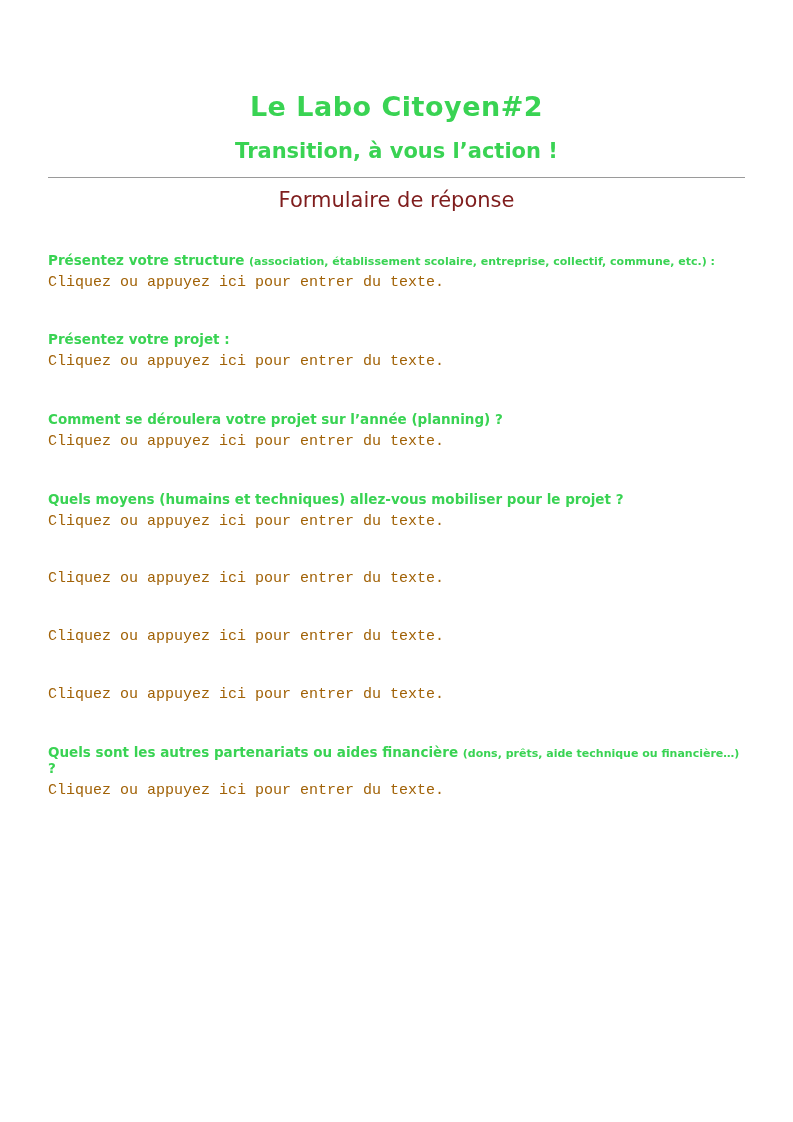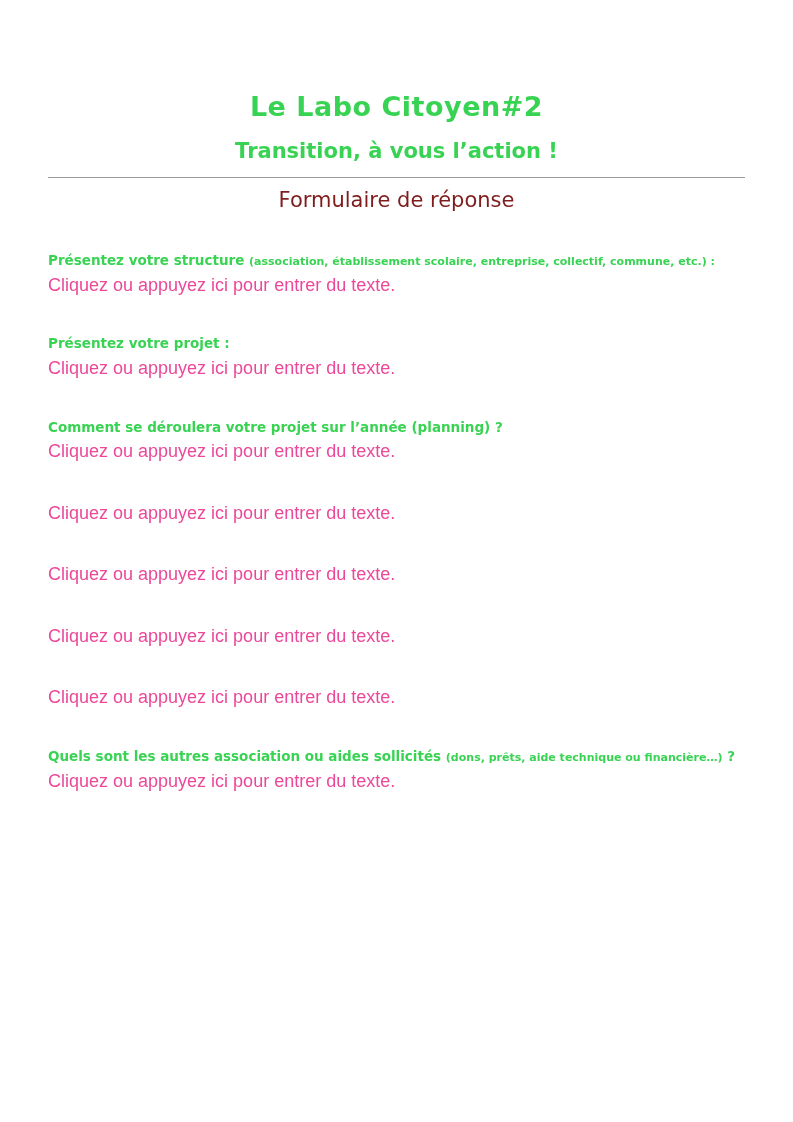--- a/index.html
+++ b/index.html
@@ -91,23 +91,23 @@
     color: #39d353;
   }
 
   .field-label .tail {
     font-weight: bold;
     font-size: 13.5px;
     color: #39d353;
   }
 
   .field-placeholder {
-    color: #ec4899;
-    font-family: Liberation Sans, sans-serif;
-    font-size: 18px;
+    color: #a16207;
+    font-family: Liberation Mono, monospace;
+    font-size: 15px;
     line-height: 1.25;
     margin: 0;
     display: block;
     cursor: text;
   }
 </style>
 </head>
 <body>
 
 <div class="page">
@@ -130,34 +130,35 @@
       <span class="field-label"><span>Présentez votre projet :</span> <span class="hint"></span><span class="tail"></span></span>
       <span class="field-placeholder">Cliquez ou appuyez ici pour entrer du texte.</span>
     </div>
 
     <div class="field-block">
       <span class="field-label"><span>Comment se déroulera votre projet sur l’année (planning) ?</span> <span class="hint"></span><span class="tail"></span></span>
       <span class="field-placeholder">Cliquez ou appuyez ici pour entrer du texte.</span>
     </div>
 
     <div class="field-block">
+      <span class="field-label"><span>Quels moyens (humains et techniques) allez-vous mobiliser pour le projet ?</span> <span class="hint"></span><span class="tail"></span></span>
       <span class="field-placeholder">Cliquez ou appuyez ici pour entrer du texte.</span>
     </div>
 
     <div class="field-block">
       <span class="field-placeholder">Cliquez ou appuyez ici pour entrer du texte.</span>
     </div>
 
     <div class="field-block">
       <span class="field-placeholder">Cliquez ou appuyez ici pour entrer du texte.</span>
     </div>
 
     <div class="field-block">
       <span class="field-placeholder">Cliquez ou appuyez ici pour entrer du texte.</span>
     </div>
 
     <div class="field-block">
-      <span class="field-label"><span>Quels sont les autres association ou aides sollicités</span> <span class="hint">(dons, prêts, aide technique ou financière…)</span> <span class="tail">?</span></span>
+      <span class="field-label"><span>Quels sont les autres partenariats ou aides financière</span> <span class="hint">(dons, prêts, aide technique ou financière…)</span> <span class="tail">?</span></span>
       <span class="field-placeholder">Cliquez ou appuyez ici pour entrer du texte.</span>
     </div>
 
   </div>
 </div>
 
 </body></html>

